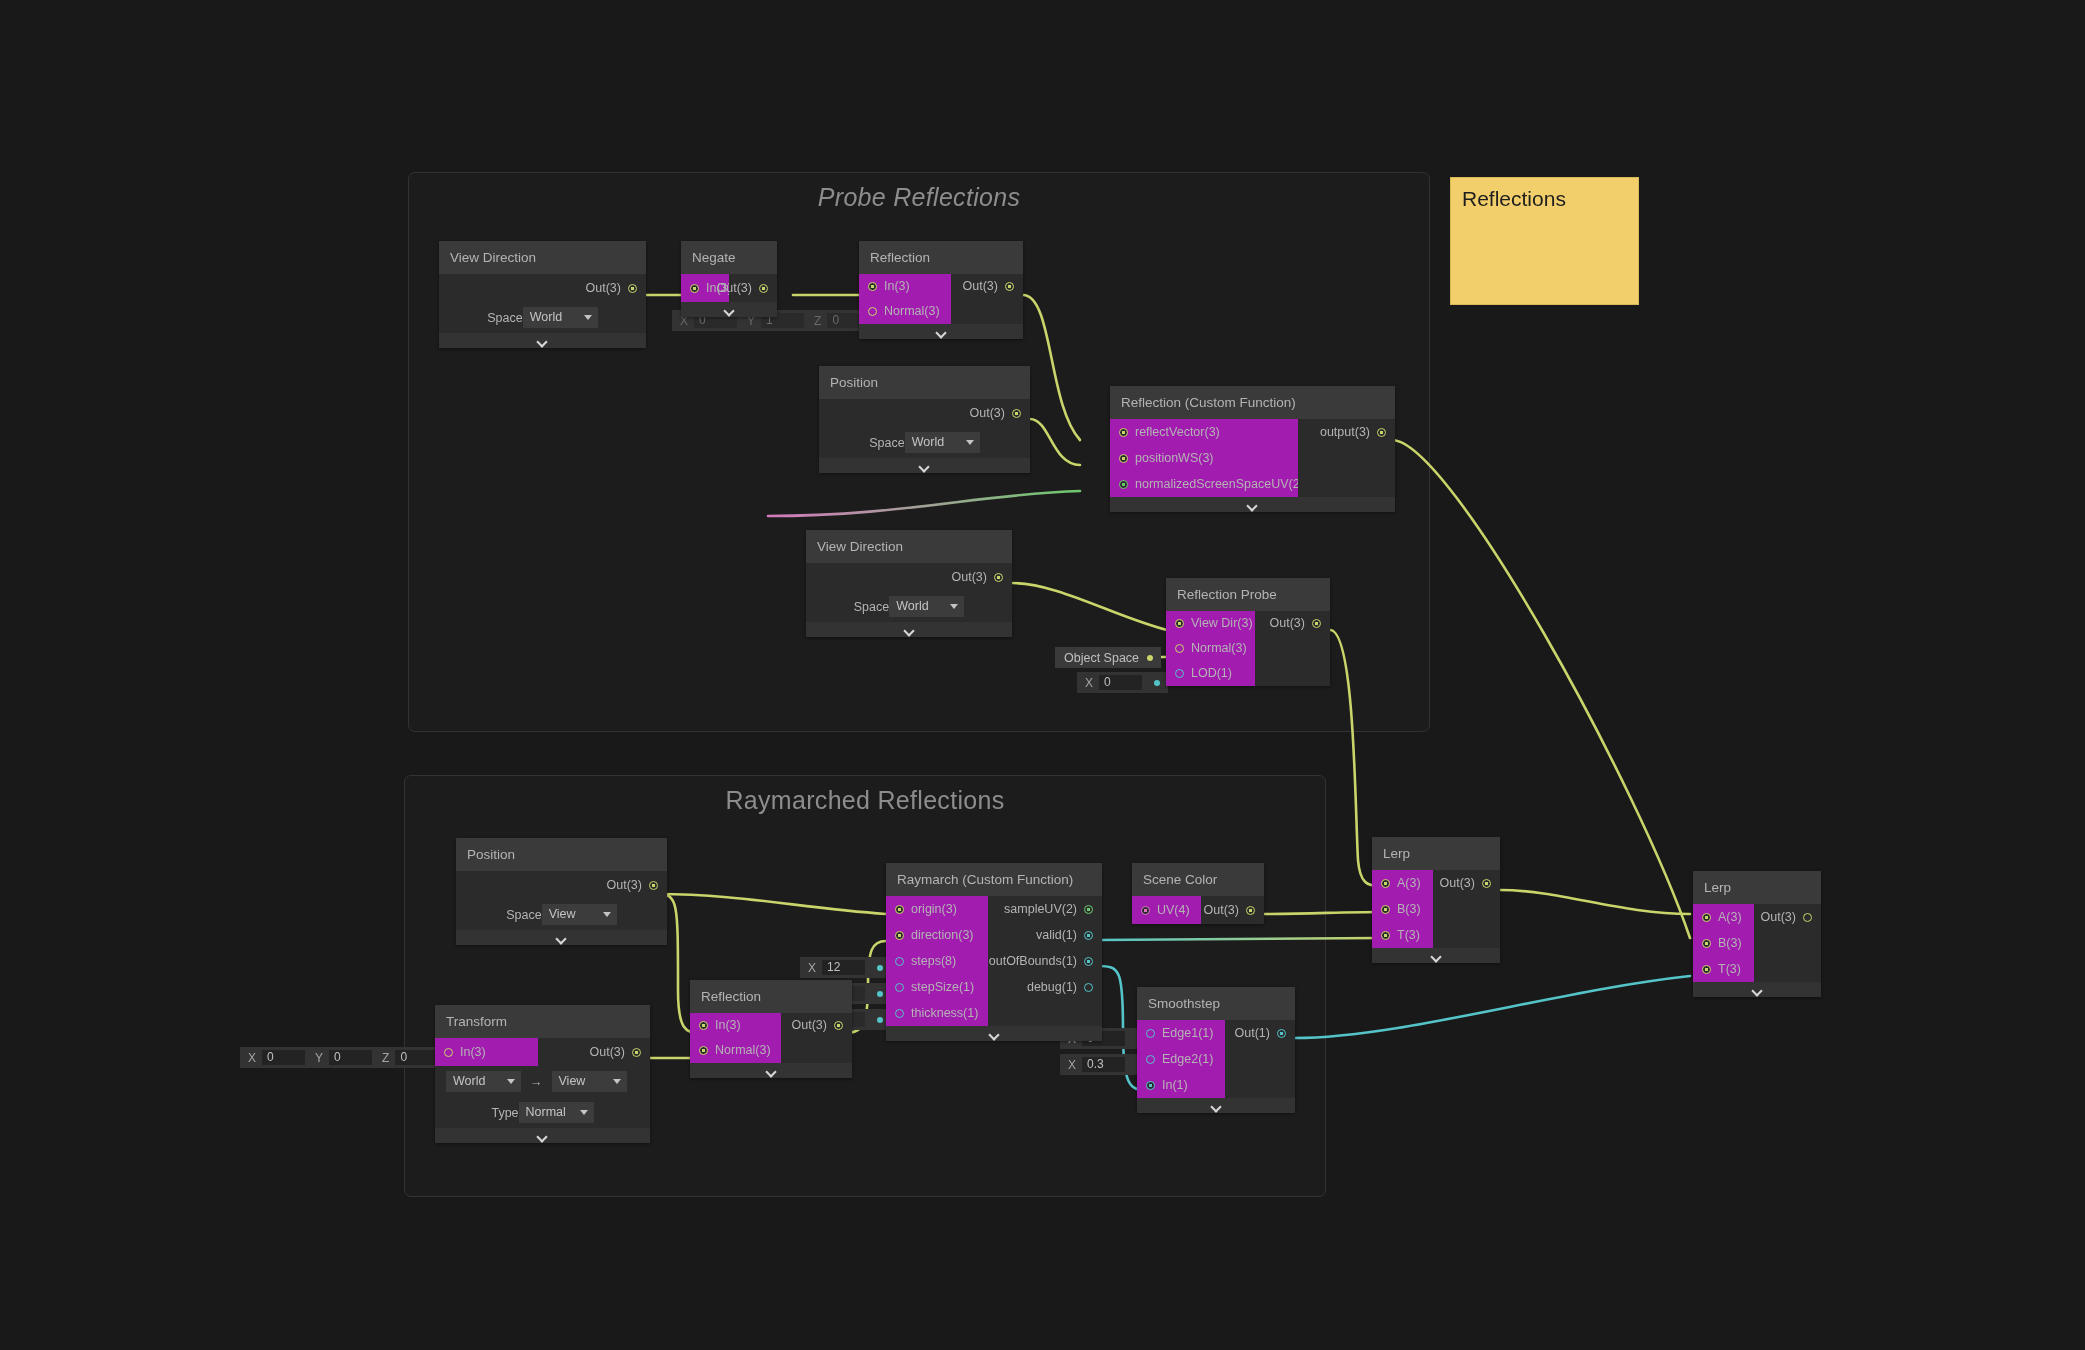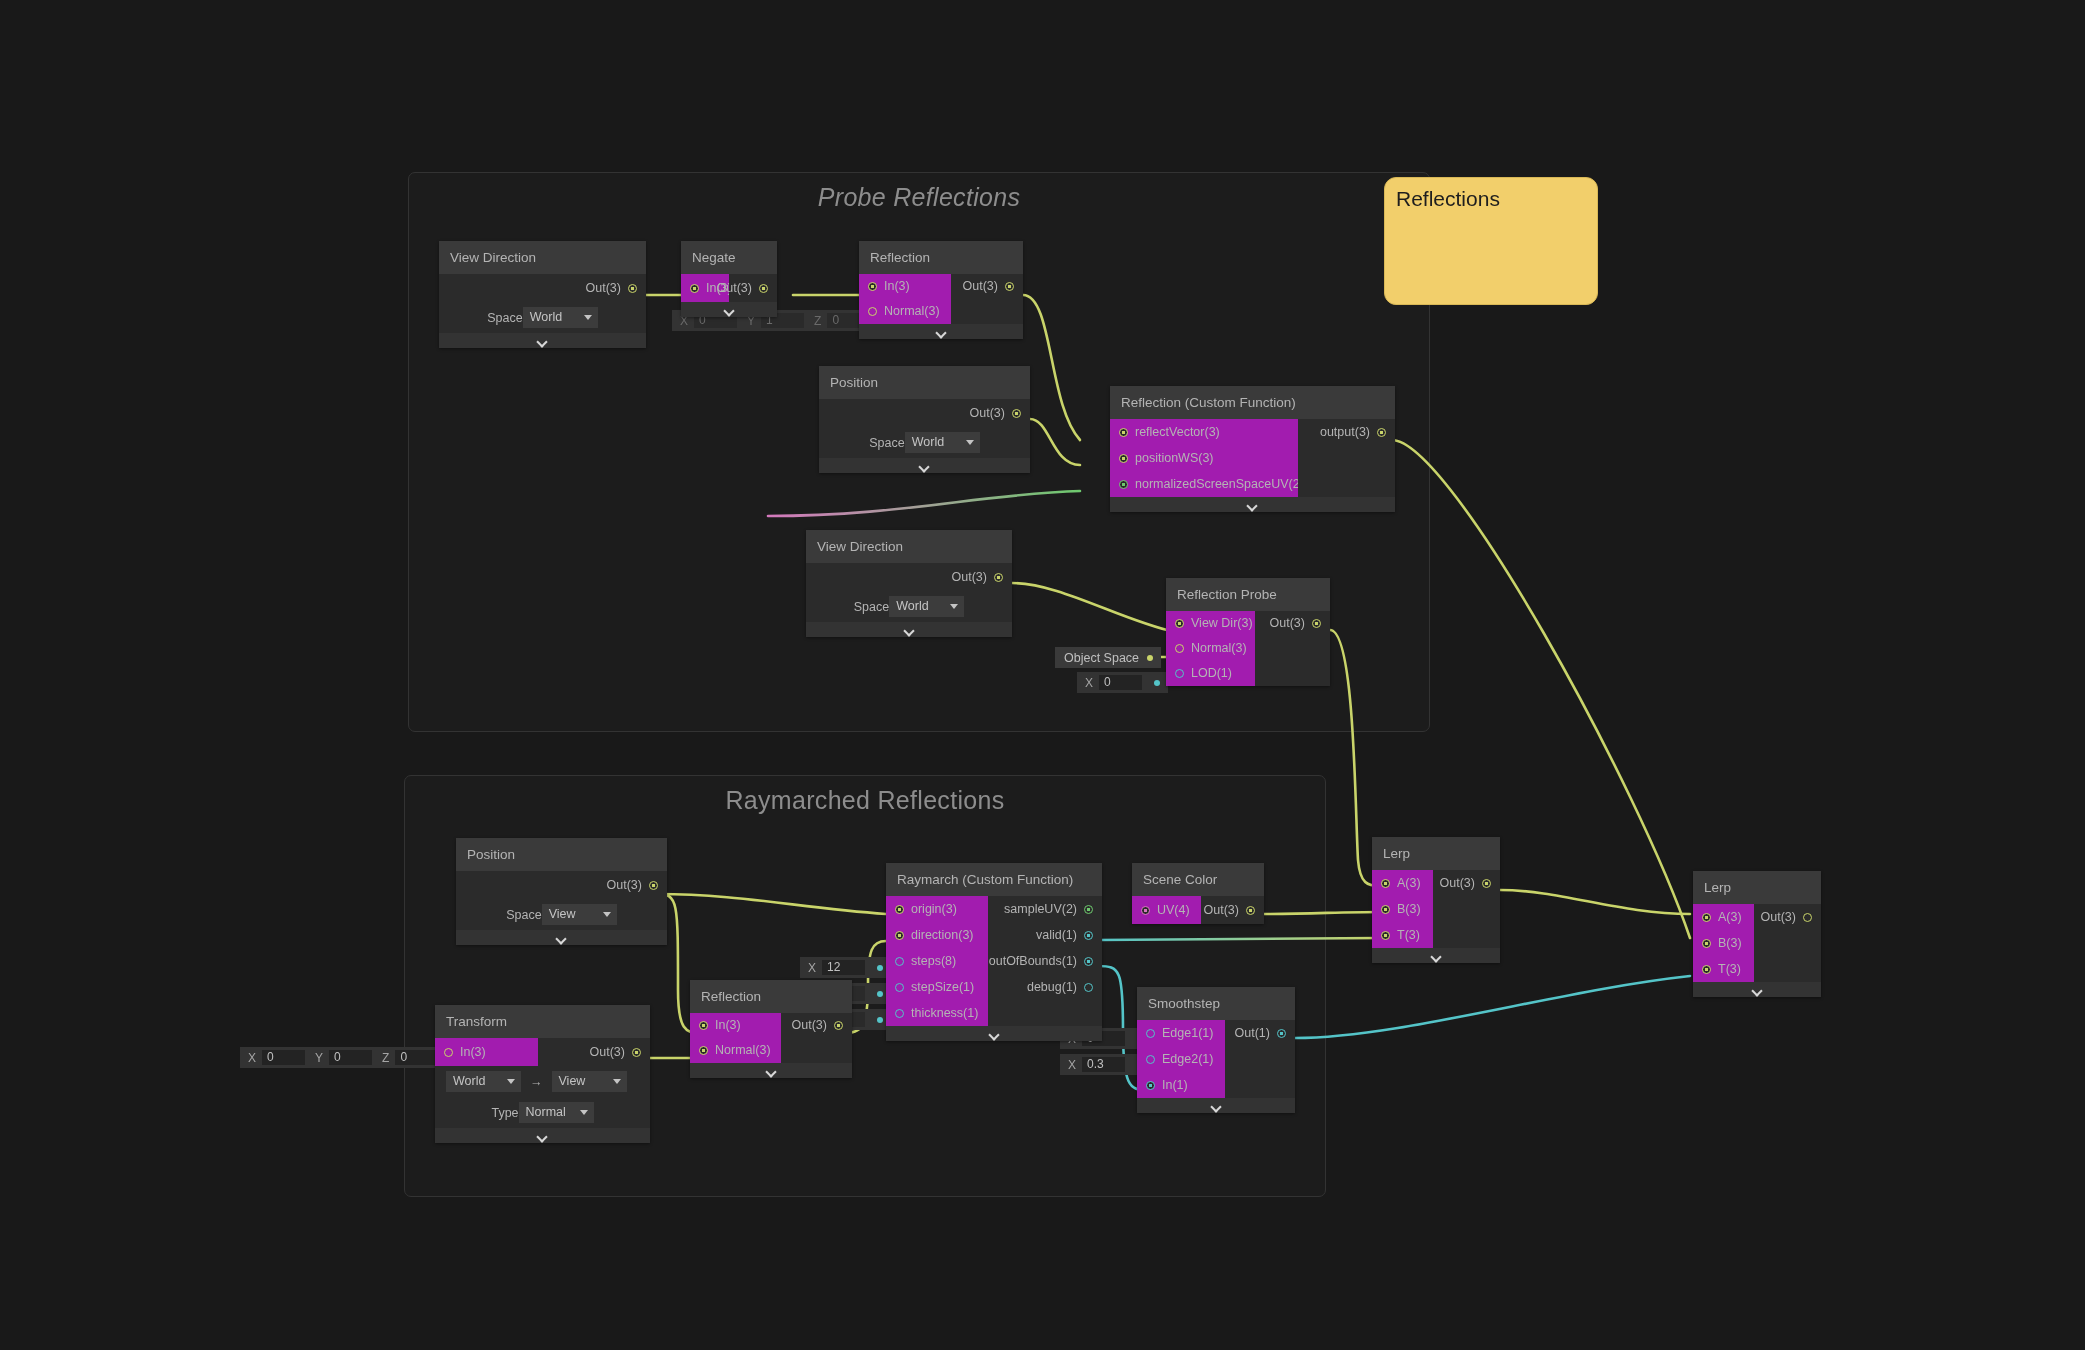--- a/index.html
+++ b/index.html
@@ -293,21 +293,21 @@
       <path d="M 1132,1064 L 1146,1064" stroke="#54c4c8"></path>
 
       <path d="M 1259,914 C 1310,914 1340,912 1380,912" stroke="#c9d46a"></path>
 
       <path d="M 1295,1038 C 1400,1038 1560,990 1690,976" stroke="#54c4c8"></path>
 
       <path d="M 1500,890 C 1560,890 1620,914 1690,914" stroke="#c9d46a"></path>
     </g>
   </svg>
 
-  <div class="sticky" style="left:1384px; top:177px; width:214px; height:128px;border-radius:12px;">
+  <div class="sticky" style="left:1450px; top:177px; width:189px; height:128px;">
     <div class="sticky-title">Reflections</div>
   </div>
 
   <div class="node" style="left:439px; top:241px; width:207px;">
     <div class="node-header">View Direction</div>
     <div class="node-body">
       <div class="port-cols">
         <div class="col-out empty" style="width:100%">
           <div class="port-row out" style="height:28px">
             <span class="port-label">Out(3)</span>

